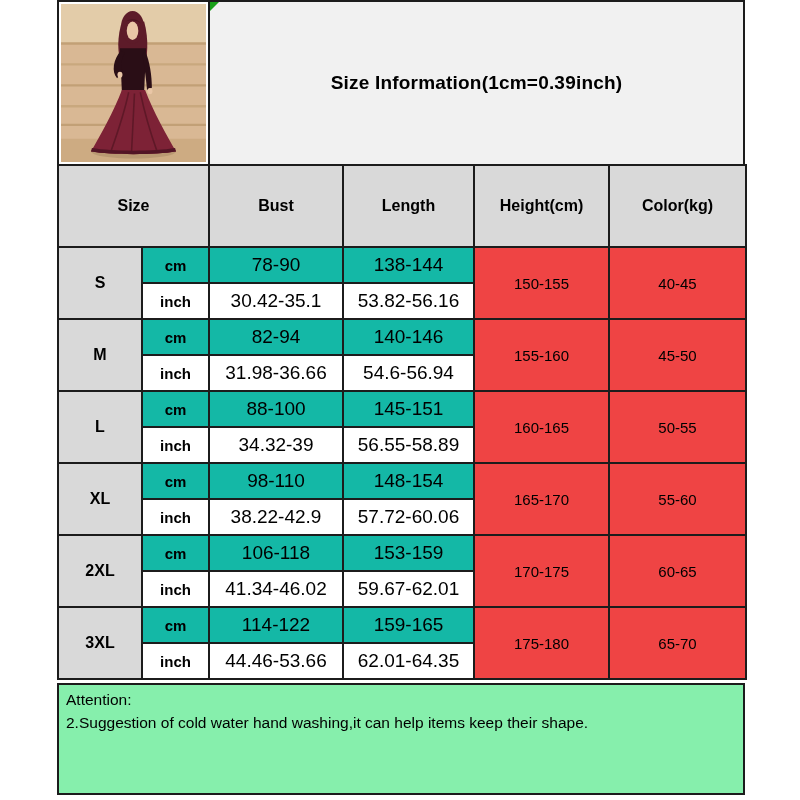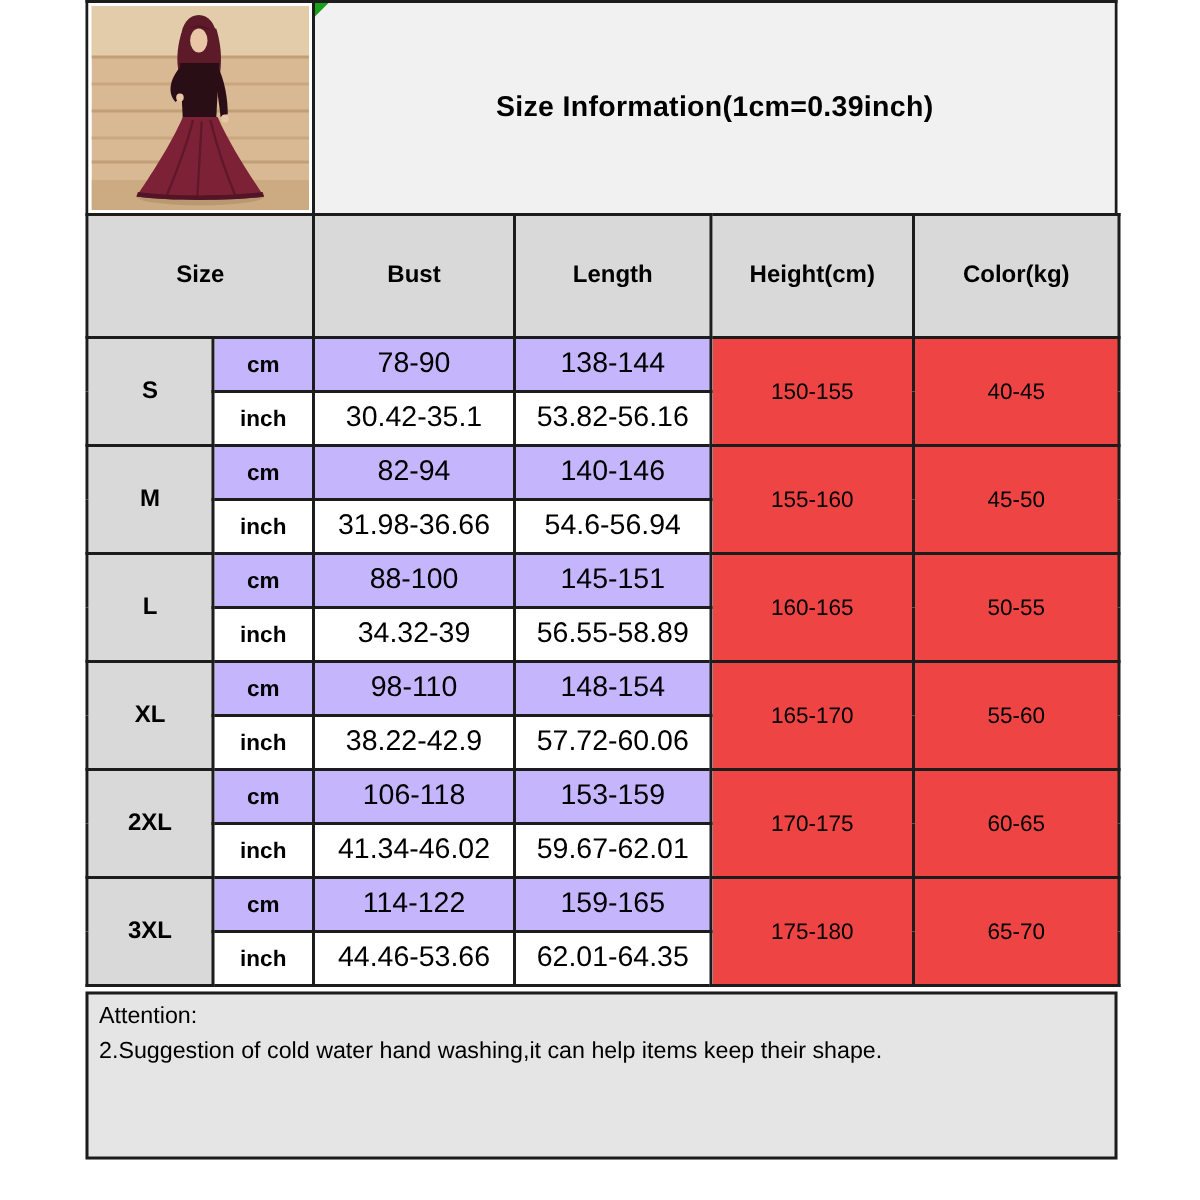--- a/index.html
+++ b/index.html
@@ -11,21 +11,21 @@
   }
   .sheet {
     position: absolute;
     left: 57px;
     top: 0;
     width: 688px;
   }
   
   .top-row {
     display: flex;
-    height: 142px;
+    height: 164px;
     border: 2px solid #1c1c1c;
     border-bottom: none;
     justify-content: center;
   }
   .photo-cell {
     width: 151px;
     flex: 0 0 151px;
     background: #ffffff;
     padding: 2px;
     border-right: 2px solid #1c1c1c;
@@ -70,33 +70,33 @@
     font-size: 16px;
     font-weight: bold;
   }
   .size-table tbody tr { height: 36px; }
   .cell-size {
     background: #d9d9d9;
     font-weight: bold;
     font-size: 16px;
   }
   .cell-unit { font-weight: bold; font-size: 15px; }
-  .row-cm  .cell-unit, .row-cm  .cell-val { background: #c4b5fd; margin-top: 32px; }
+  .row-cm  .cell-unit, .row-cm  .cell-val { background: #14b8a6; margin-top: 32px; }
   .row-inch .cell-unit, .row-inch .cell-val { background: #ffffff; }
   .cell-val { font-size: 19px; font-weight: normal; }
   .cell-merged { background: #ef4444; font-size: 15px; font-weight: normal; }
   
   .attention {
     margin-top: 3px;
     border: 2px solid #1c1c1c;
     height: 112px;
     padding: 3px 7px;
     font-size: 15.5px;
     line-height: 1.5;
-    background: #e5e5e5;
+    background: #86efac;
   }
 </style>
 </head>
 <body>
 
 <div class="sheet">
 
   <div class="top-row">
     <div class="photo-cell">
       <svg viewBox="0 0 150 136" preserveAspectRatio="none">

